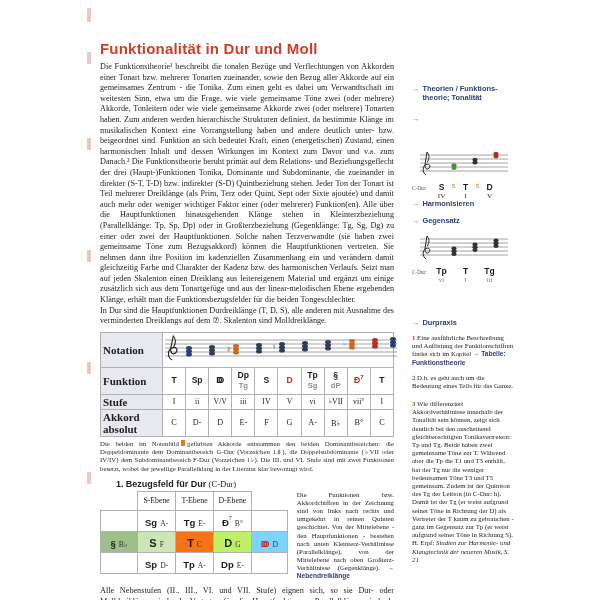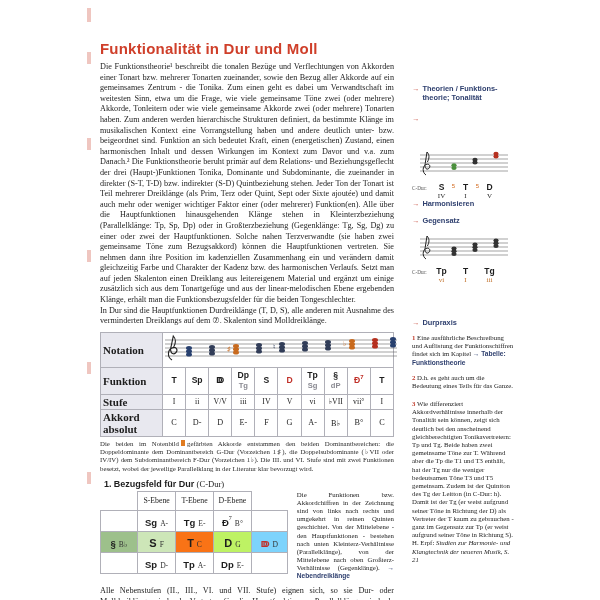--- a/index.html
+++ b/index.html
@@ -35,21 +35,21 @@
   .stufe-row td{font-size:7.8px;height:12px;}
   .akk-row td{font-size:8.2px;height:13px;}
   .fk-row td{height:24px;}
   .ddlig span{display:inline-block;}
   .ddlig span:first-child{margin-right:-0.52em;}
   .fsup{font-size:6px;vertical-align:super;line-height:0;}
 
   .caption{font-size:6.8px;line-height:8.3px;text-align:justify;margin:3px 0 0 0;color:#2c2c2c;}
   .cap-block{display:inline-block;width:4px;height:6px;background:#e07b20;margin:0 2px;}
 
-  .bzhead{margin:6px 0 2px 4px;font-size:9px;}
+  .bzhead{margin:6px 0 2px 16px;font-size:9px;}
   .bzhead .num,.bzhead .bold{font-family:"Liberation Sans","DejaVu Sans",sans-serif;font-weight:bold;}
   .bzhead .paren{font-size:8.6px;}
 
   .bzwrap{display:flex;gap:9px;align-items:flex-start;}
   table.t2{border-collapse:collapse;table-layout:fixed;}
   table.t2 td{border:0.5px solid #b0b0b8;width:37px;height:16px;text-align:center;vertical-align:middle;}
   table.t2 td.eb{font-size:7.8px;height:12px;}
   table.t2 td.noborder{border:none;}
   .f2{font-family:"Liberation Sans","DejaVu Sans",sans-serif;font-weight:bold;font-size:9.5px;}
   .f2big{font-size:11px;}

